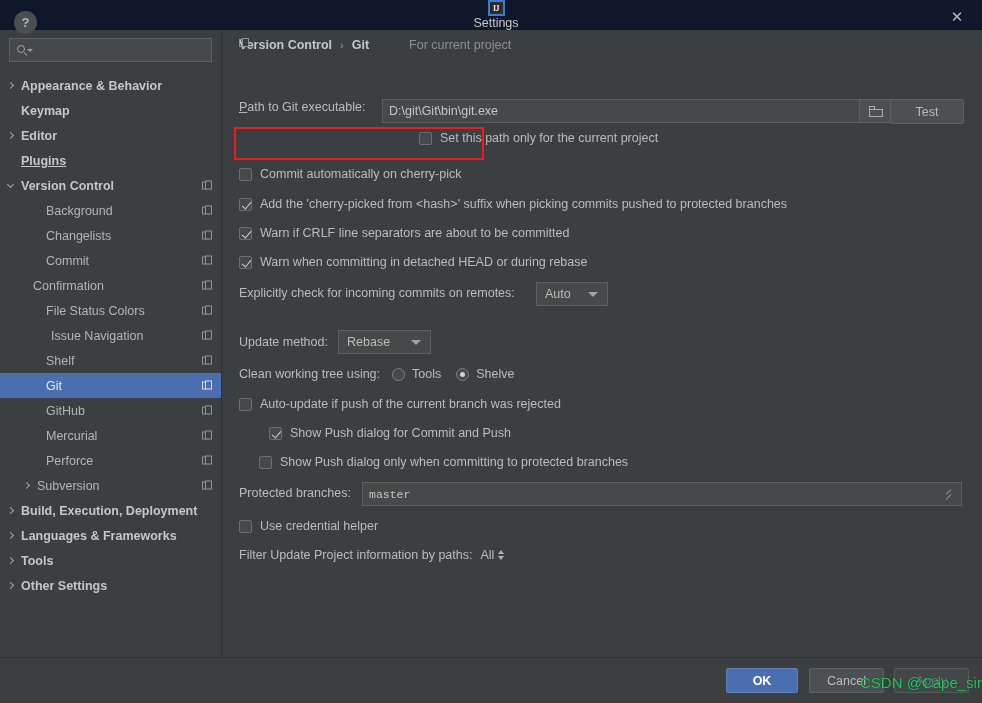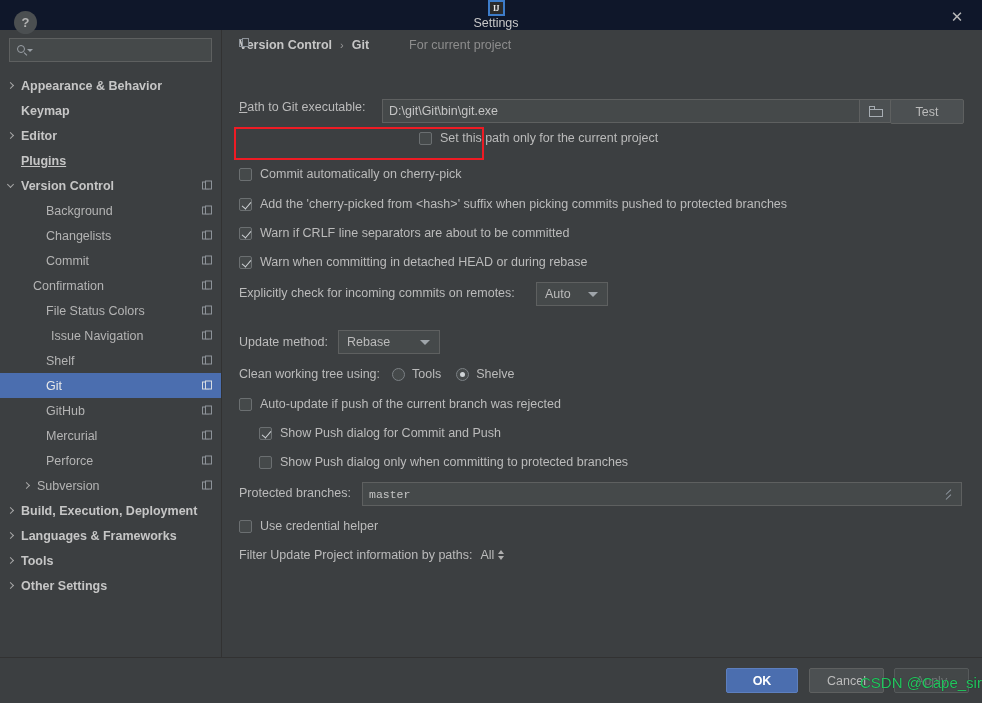--- a/index.html
+++ b/index.html
@@ -465,21 +465,21 @@
       <span class="lbl">Explicitly check for incoming commits on remotes:</span>
     </div>
     <div class="combo" style="position:absolute; left:313px; top:252px; width:72px;">
       <span class="val">Auto</span>
       <span class="arw"></span>
     </div>
 
     <div class="row" style="left:16px; top:305px;">
       <span class="lbl">Update method:</span>
     </div>
-    <div class="combo" style="position:absolute; left:115px; top:300px; width:102px;">
+    <div class="combo" style="position:absolute; left:115px; top:300px; width:93px;">
       <span class="val">Rebase</span>
       <span class="arw"></span>
     </div>
 
     <div class="row" style="left:16px; top:337px;">
       <span class="lbl">Clean working tree using:</span>
       <span style="display:flex; align-items:center; margin-left:12px;">
         <span class="radio"></span>
         <span class="lbl">Tools</span>
       </span>
@@ -487,21 +487,21 @@
         <span class="radio sel"></span>
         <span class="lbl">Shelve</span>
       </span>
     </div>
 
     <div class="row cb-row" style="left:16px; top:367px;">
       <span class="cb"></span>
       <span class="cb-label">Auto-update if push of the current branch was rejected</span>
     </div>
 
-    <div class="row cb-row" style="left:18px; top:396px;padding-left:18px;">
+    <div class="row cb-row" style="left:28px; top:396px;padding-left:18px;">
       <span class="cb checked"></span>
       <span class="cb-label">Show Push dialog for Commit and Push</span>
     </div>
 
     <div class="row cb-row" style="left:36px; top:425px;">
       <span class="cb"></span>
       <span class="cb-label">Show Push dialog only when committing to protected branches</span>
     </div>
 
     <div class="row" style="left:16px; top:456px;">

